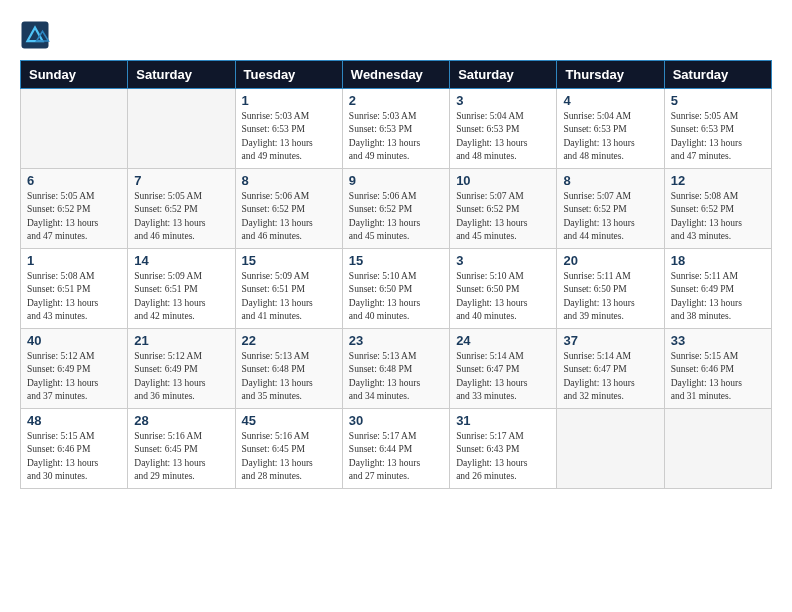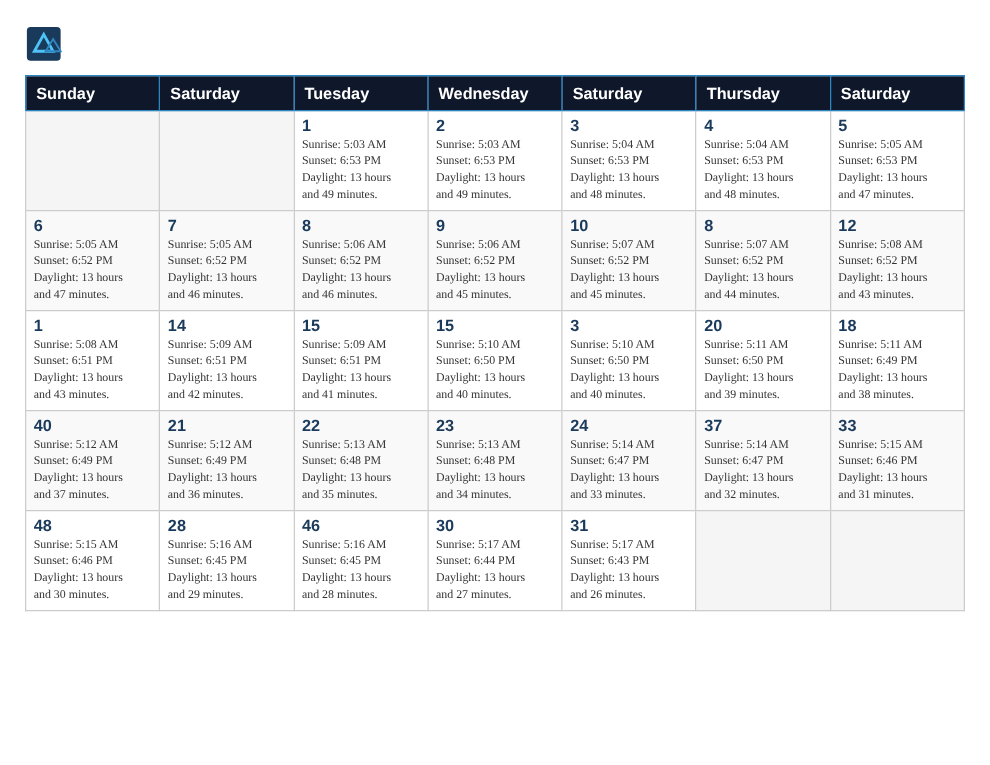--- a/index.html
+++ b/index.html
@@ -324,21 +324,21 @@
 and 30 minutes.</div>
         </td>
         <td>
           <span class="day-number">28</span>
           <div class="day-info" style="white-space: pre-line;">Sunrise: 5:16 AM
 Sunset: 6:45 PM
 Daylight: 13 hours
 and 29 minutes.</div>
         </td>
         <td>
-          <span class="day-number">46</span>
+          <span class="day-number">45</span>
           <div class="day-info" style="white-space: pre-line;">Sunrise: 5:16 AM
 Sunset: 6:45 PM
 Daylight: 13 hours
 and 28 minutes.</div>
         </td>
         <td>
           <span class="day-number">30</span>
           <div class="day-info" style="white-space: pre-line;">Sunrise: 5:17 AM
 Sunset: 6:44 PM
 Daylight: 13 hours

